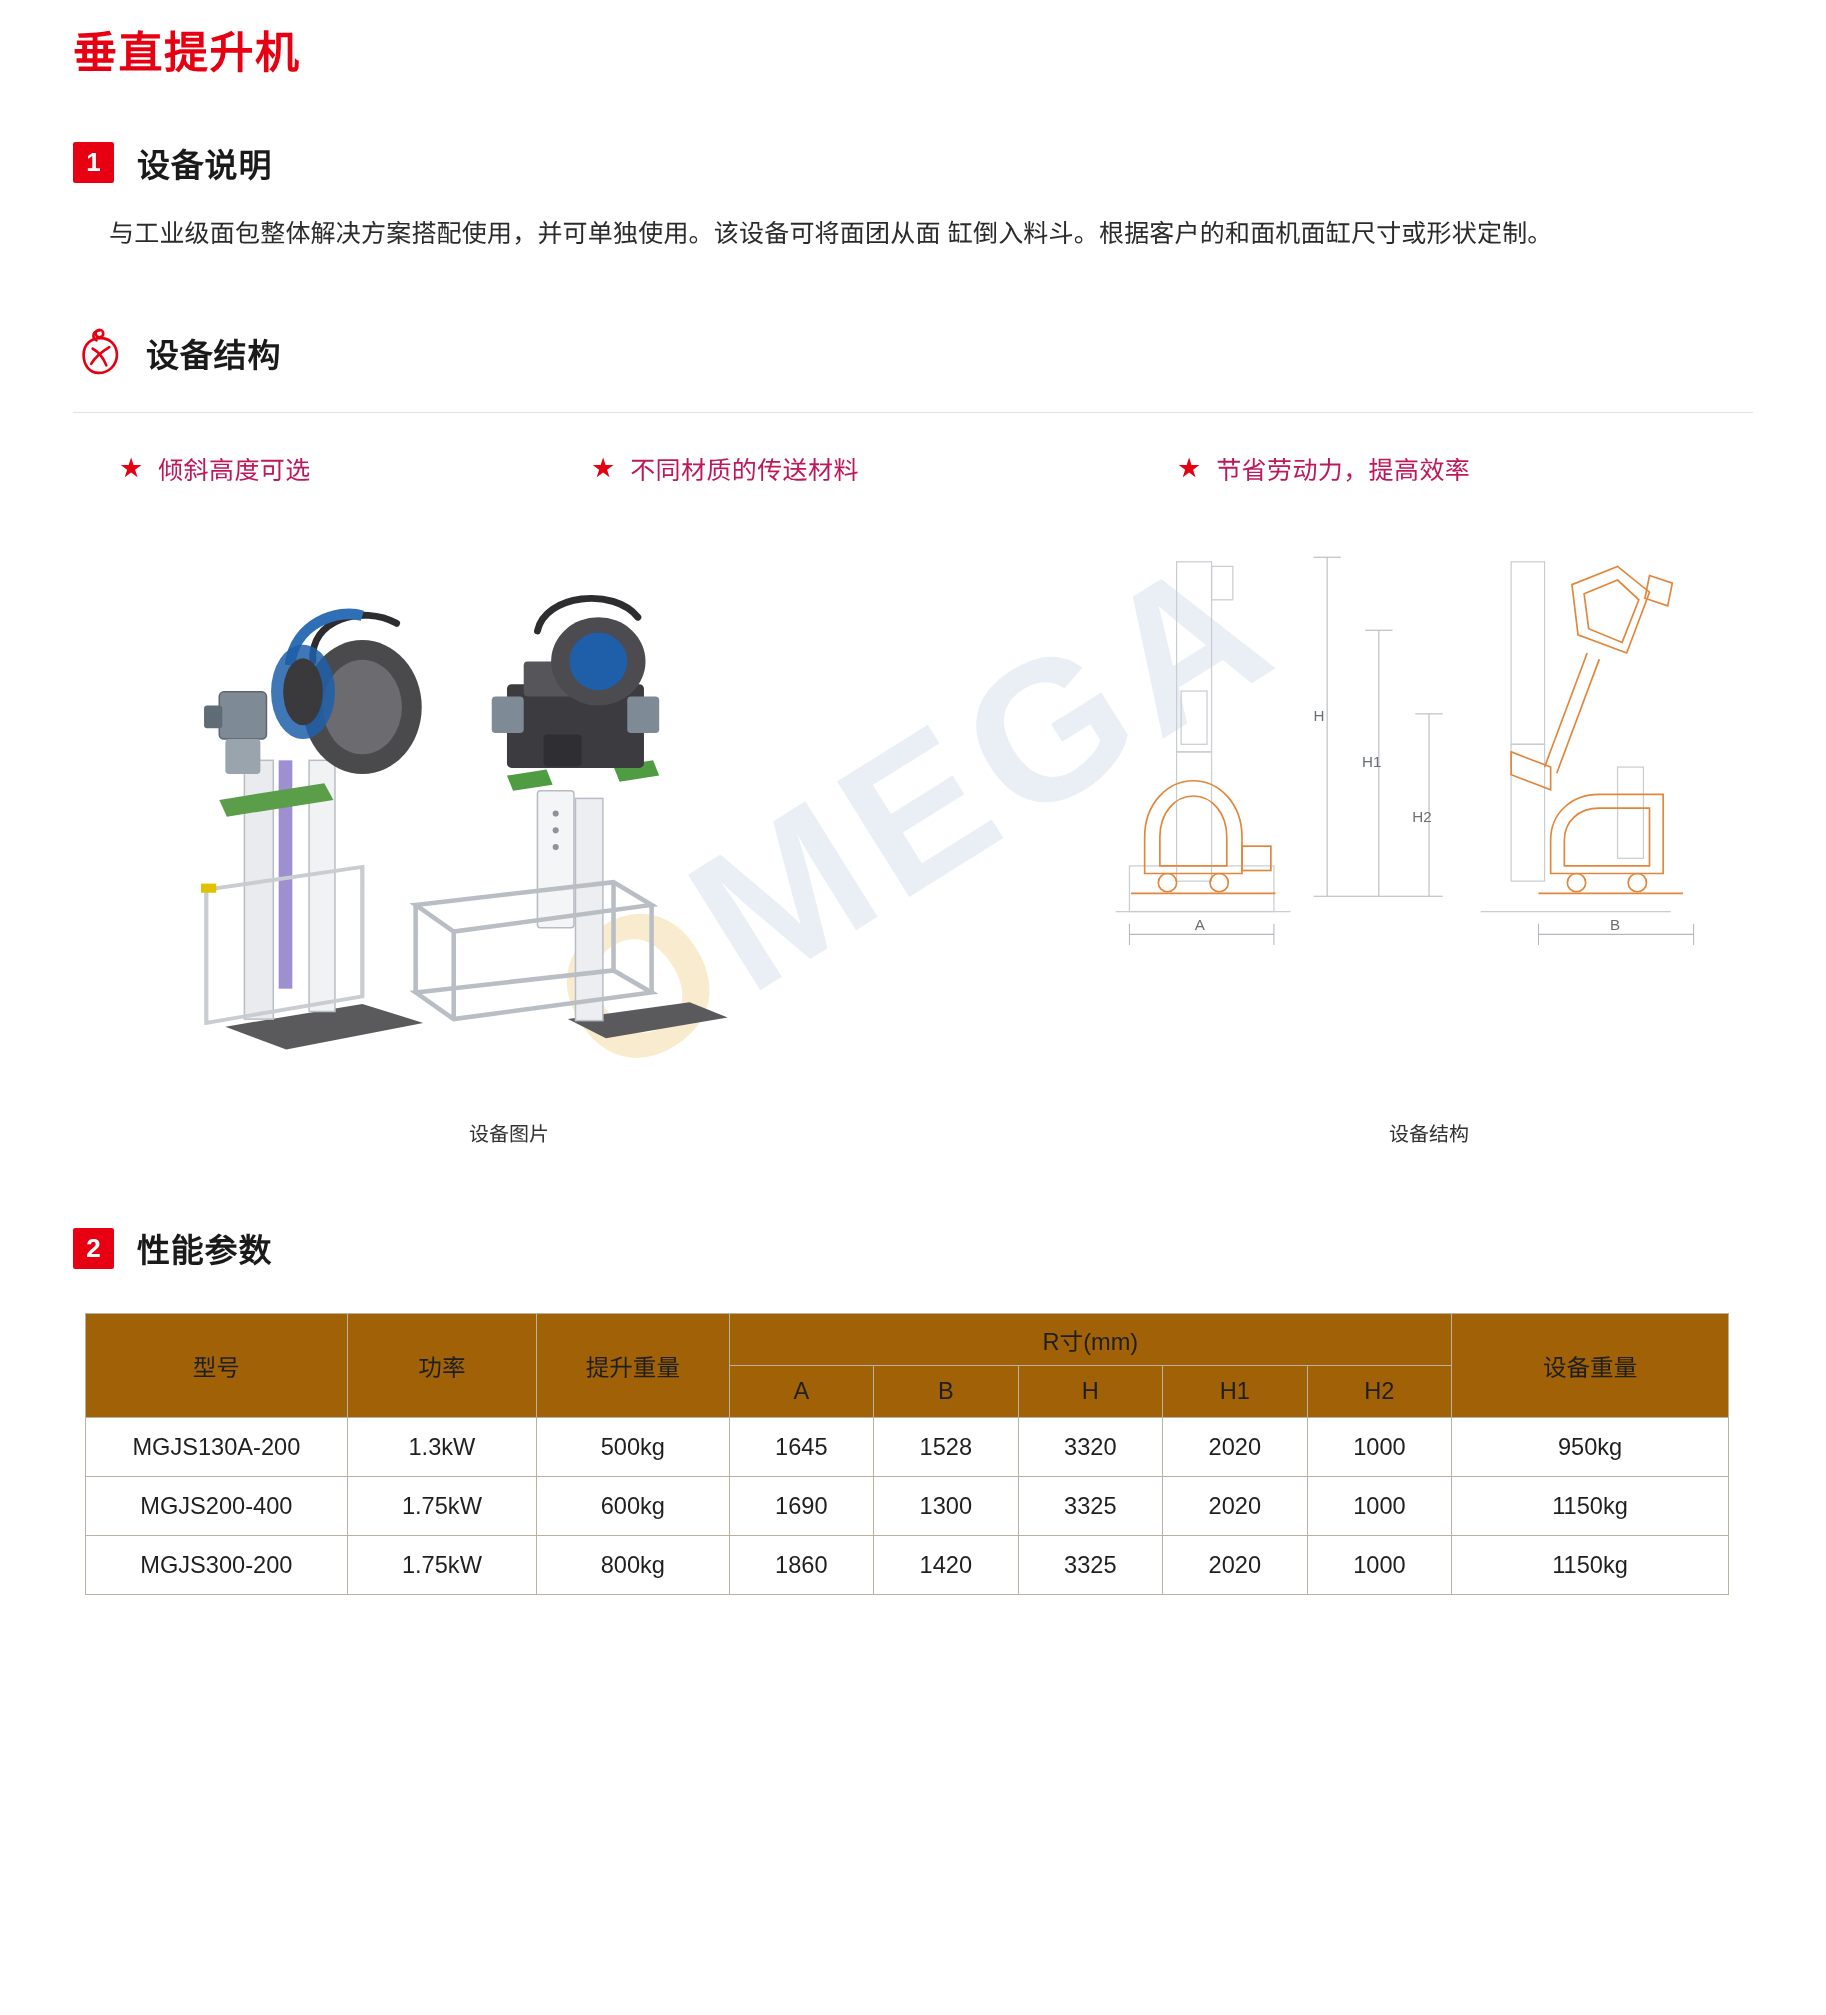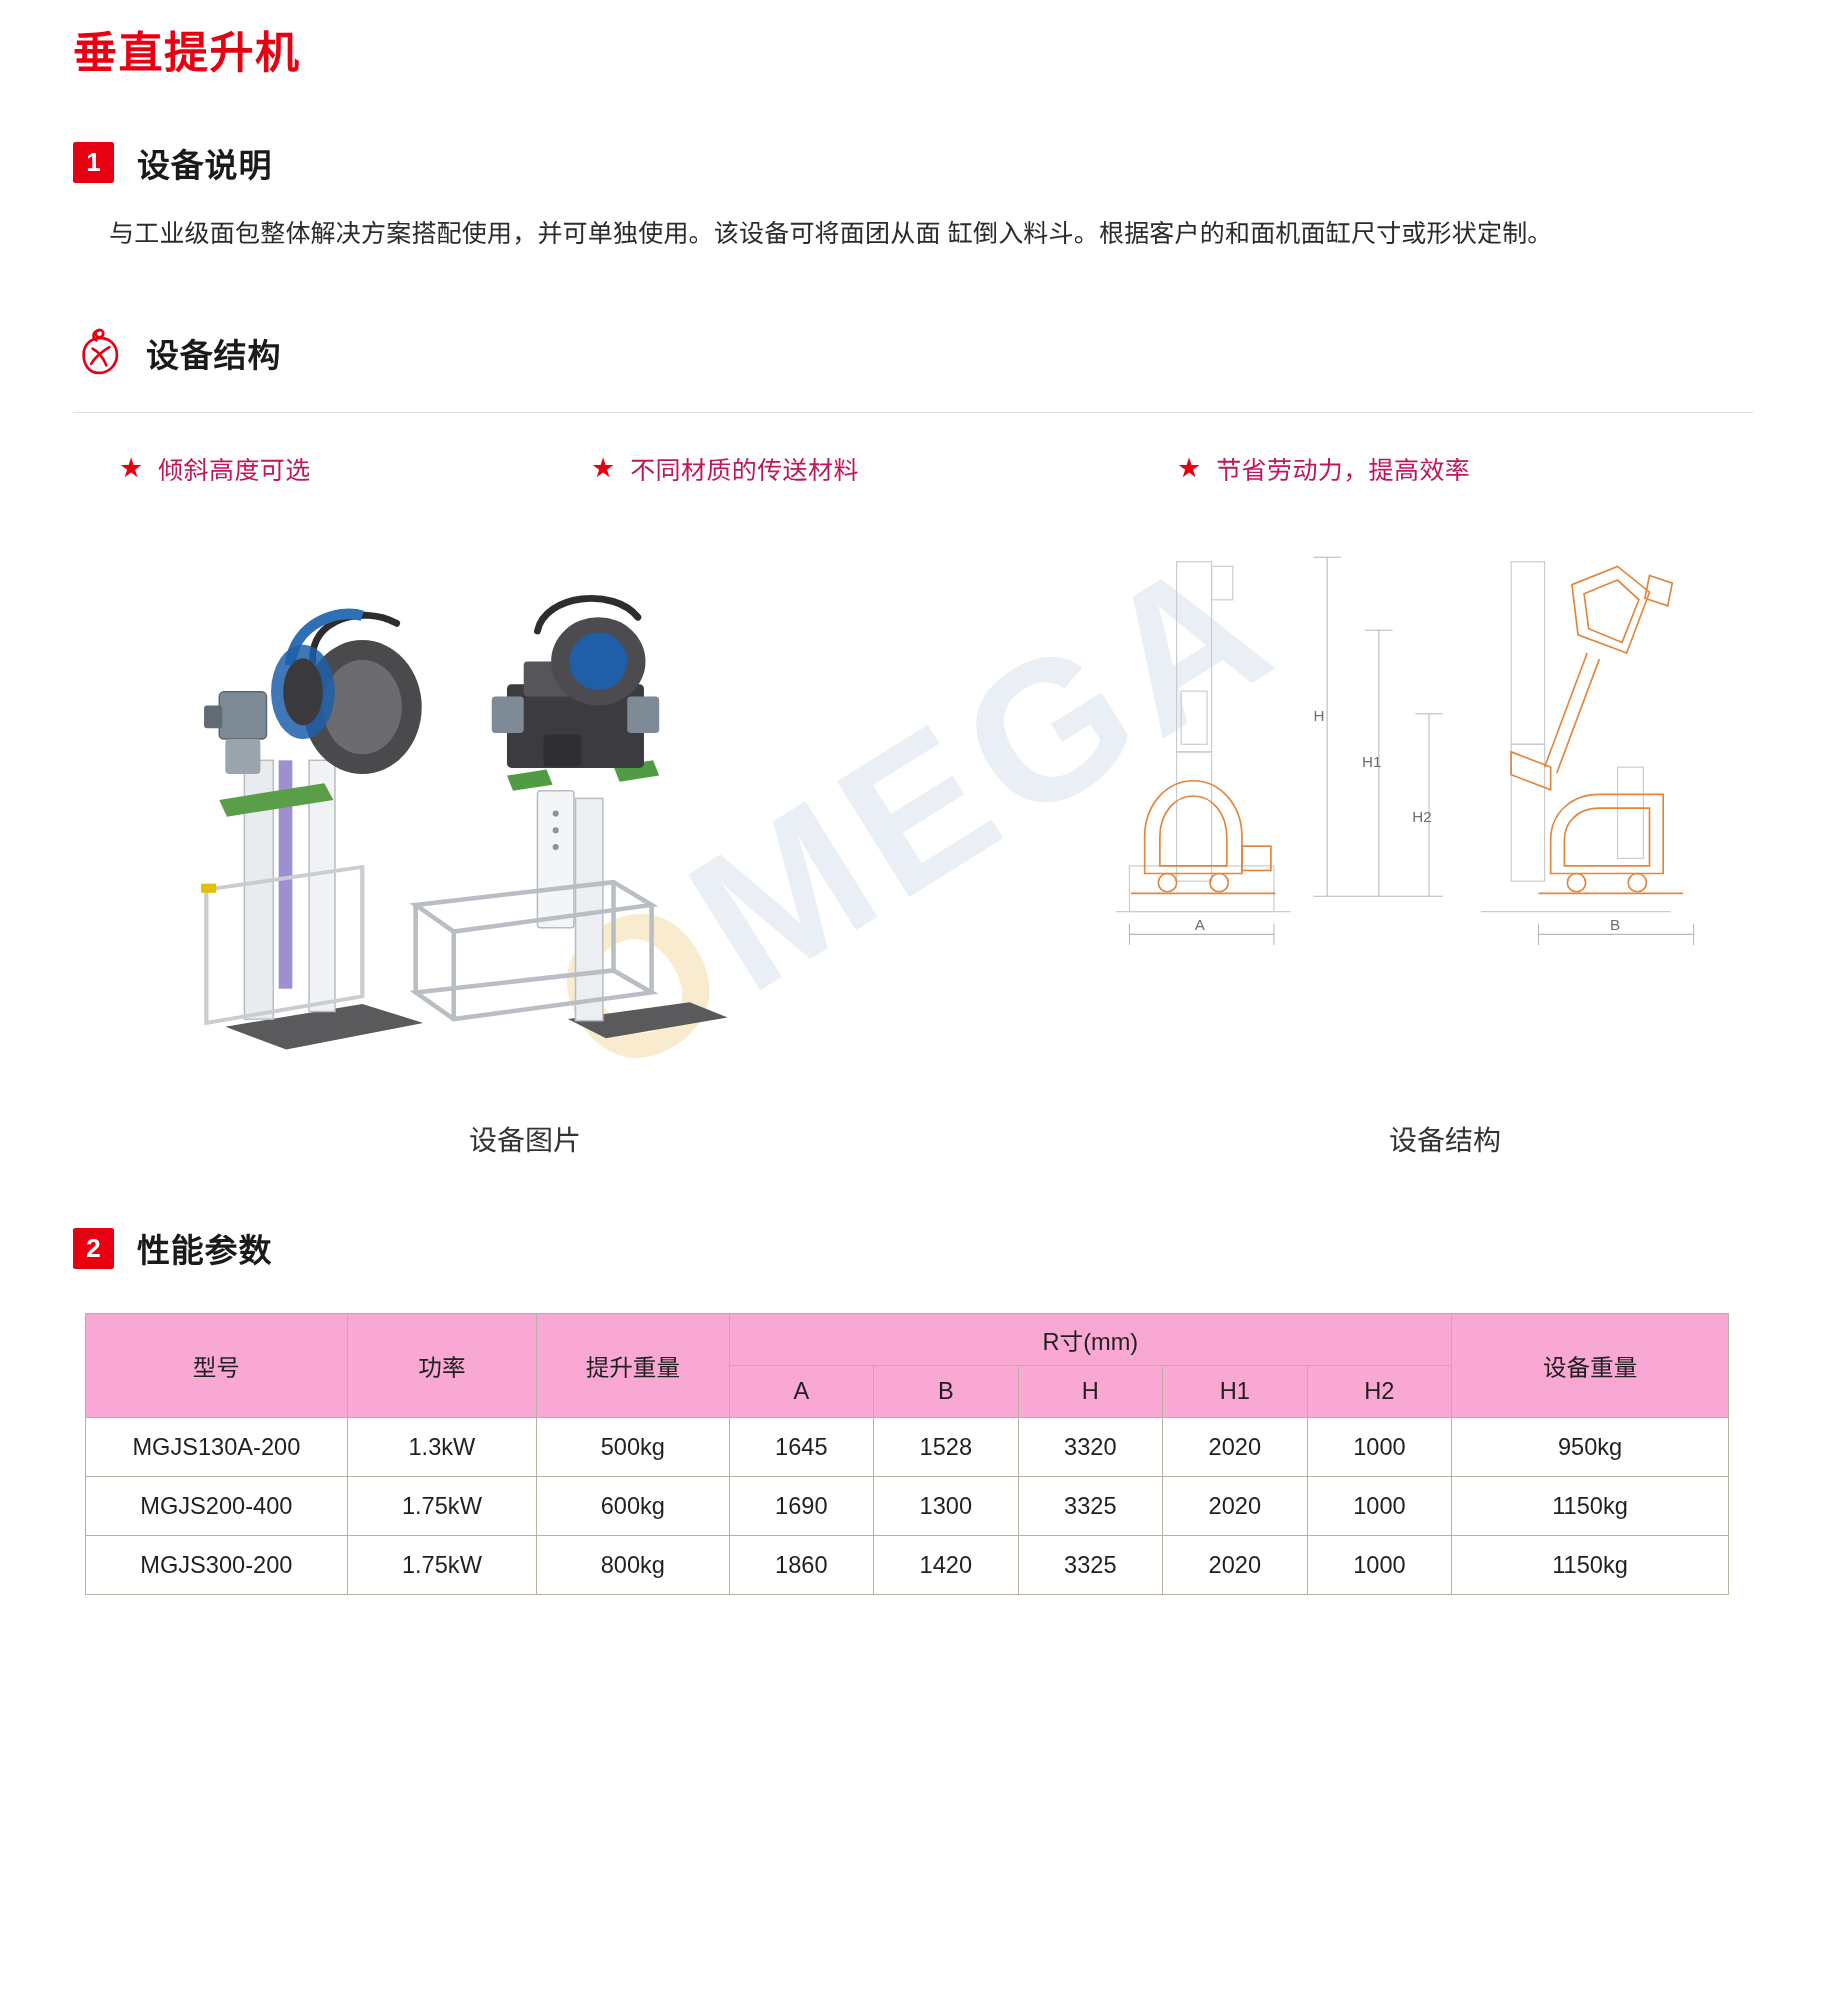--- a/index.html
+++ b/index.html
@@ -137,21 +137,21 @@
     user-select: none;
     z-index: 0;
   }
   .watermark .wm-o { color: rgba(230, 180, 60, 0.25); }
   .fig {
     position: absolute;
     z-index: 1;
   }
   .fig-caption {
     position: absolute;
-    font-size: 28px;
+    font-size: 20px;
     color: #333333;
     z-index: 2;
   }
 
   
   .fig-photo { top: 23px; left: 61px; width: 784px; height: 548px; }
   .fig-draw  { top: 30px; left: 1012px; width: 723px; height: 517px; }
 
   .cap-photo { left: 396px; top: 609px; }
   .cap-draw  { left: 1316px; top: 609px; }
@@ -167,21 +167,21 @@
     width: 1644px;
     font-size: 23.6px;
   }
   table.params th, table.params td {
     border: 0.8px solid #b9b2a3;
     text-align: center;
     color: #1f1f1f;
     font-weight: normal;
   }
   table.params thead th {
-    background: #f9a8d4;
+    background: #a16207;
     height: 49px;
     font-weight: normal;
     font-size: 23.6px;
   }
   table.params tbody td {
     height: 56px;
     background: #ffffff;
   }
   .col-model  { width: 274px; }
   .col-power  { width: 199px; }

